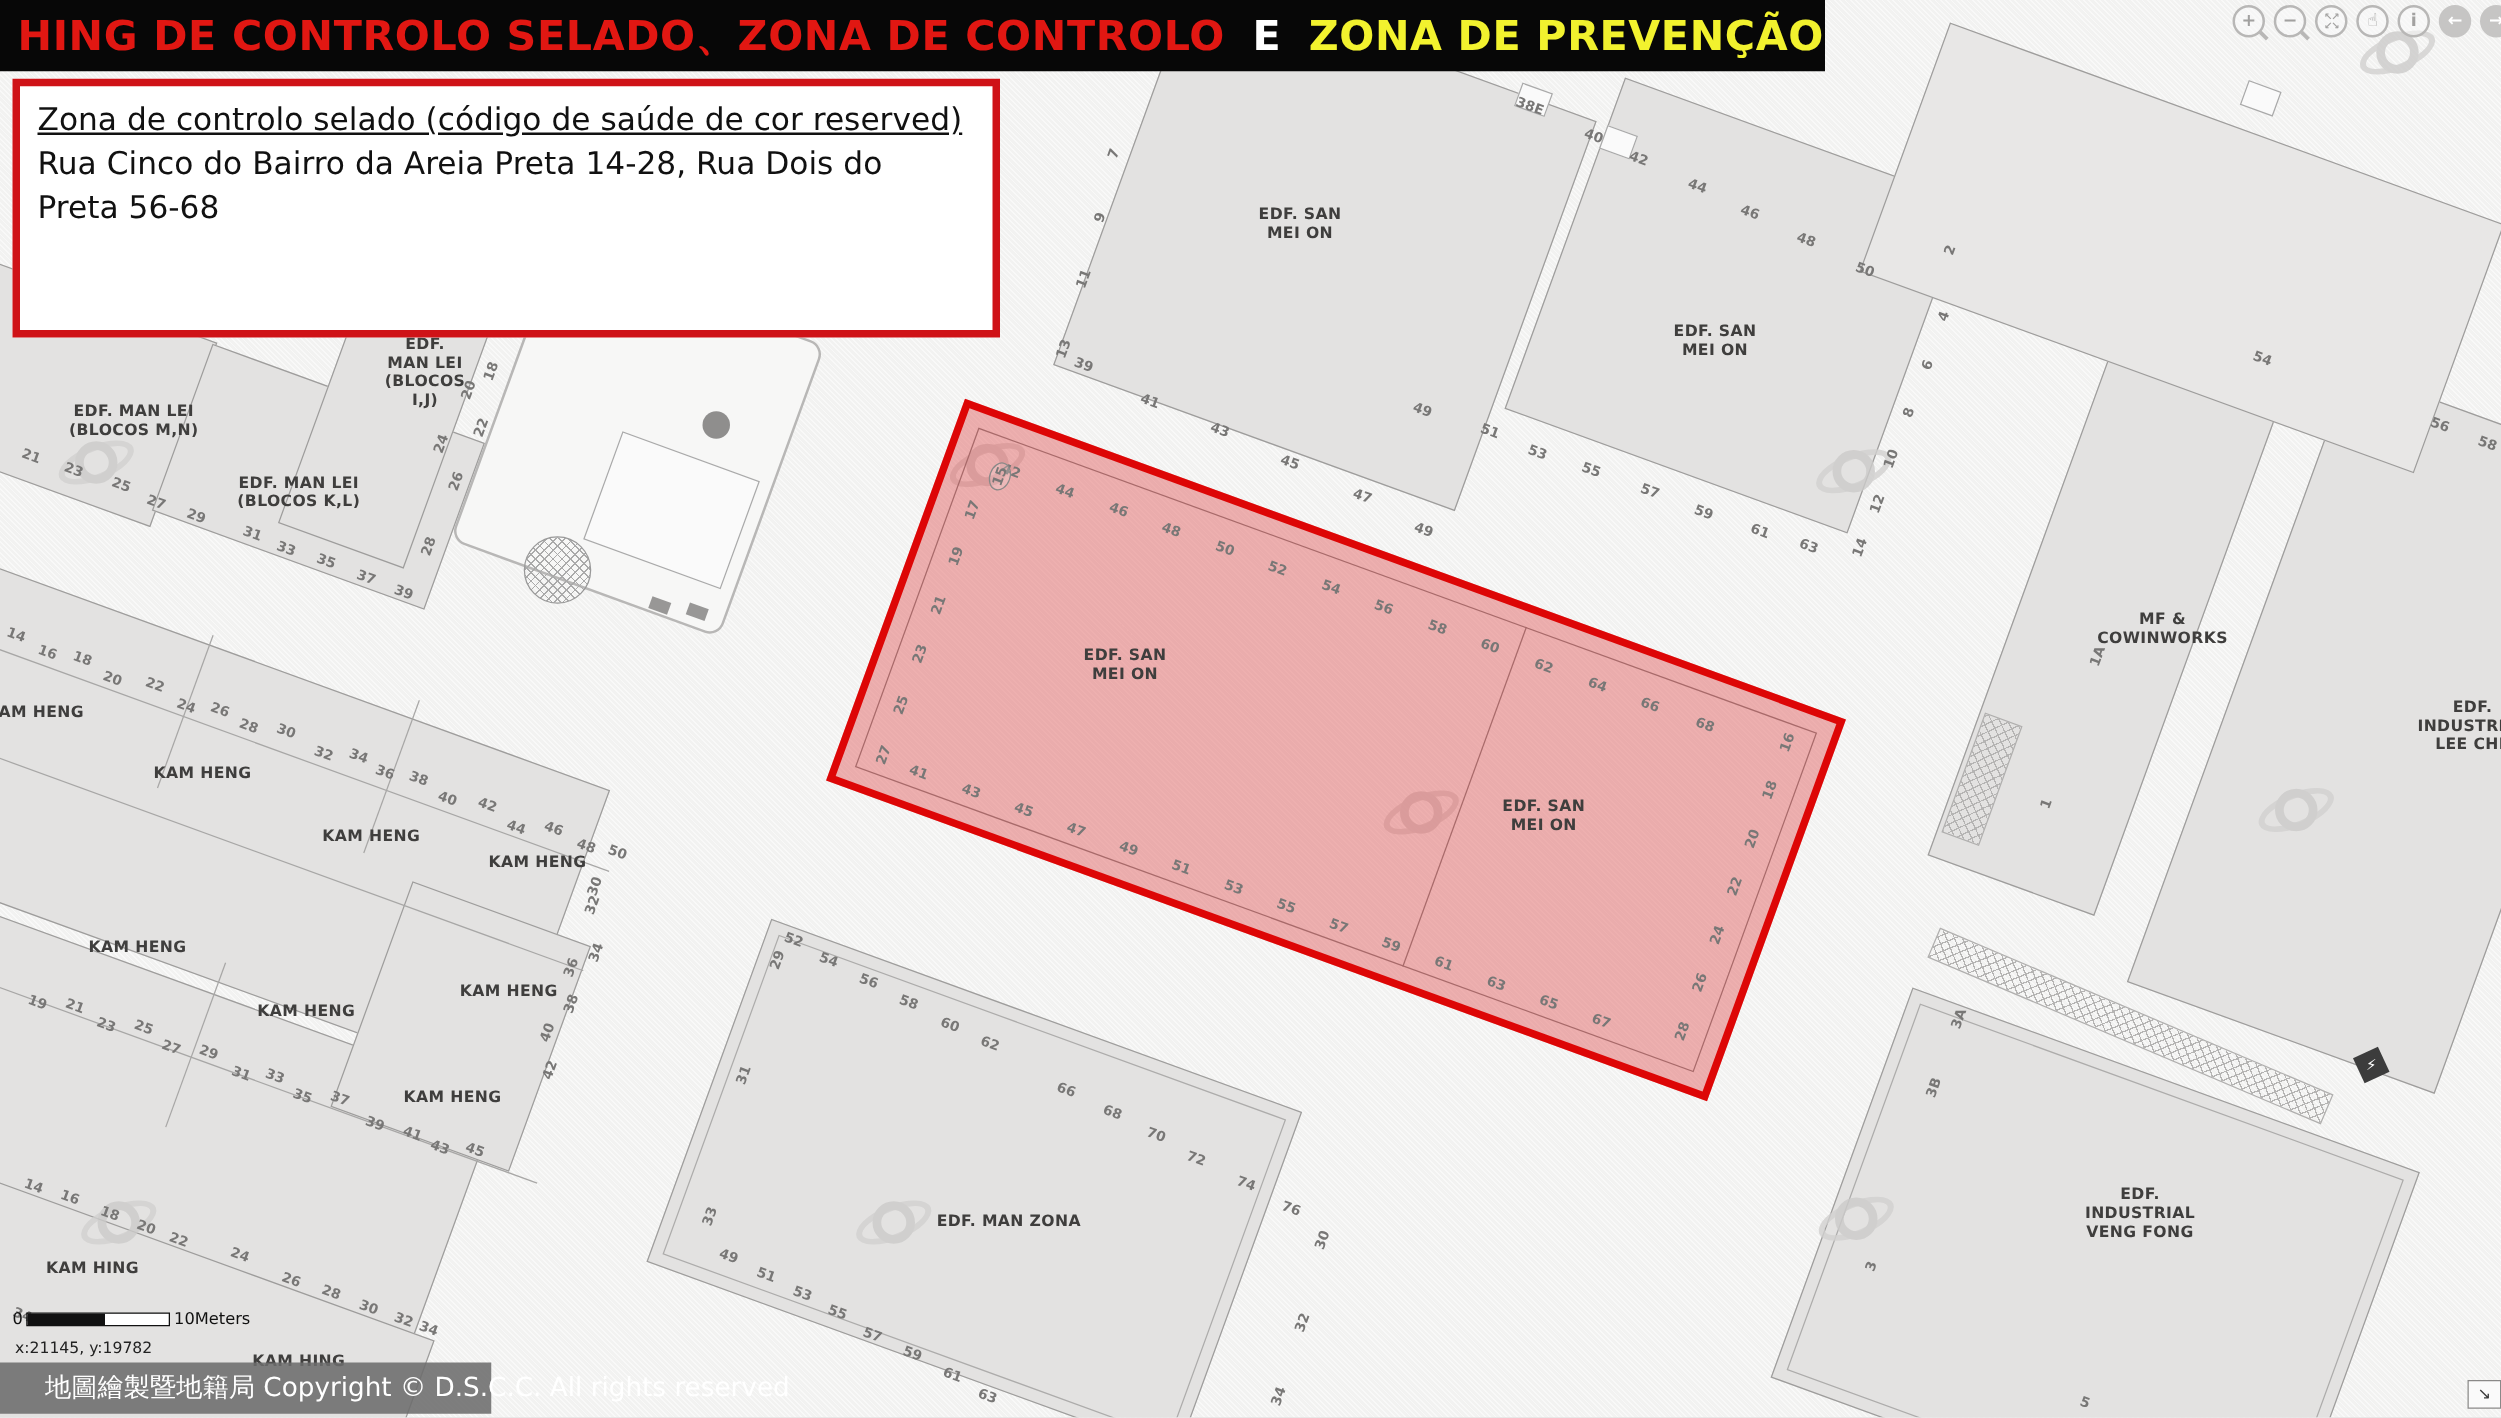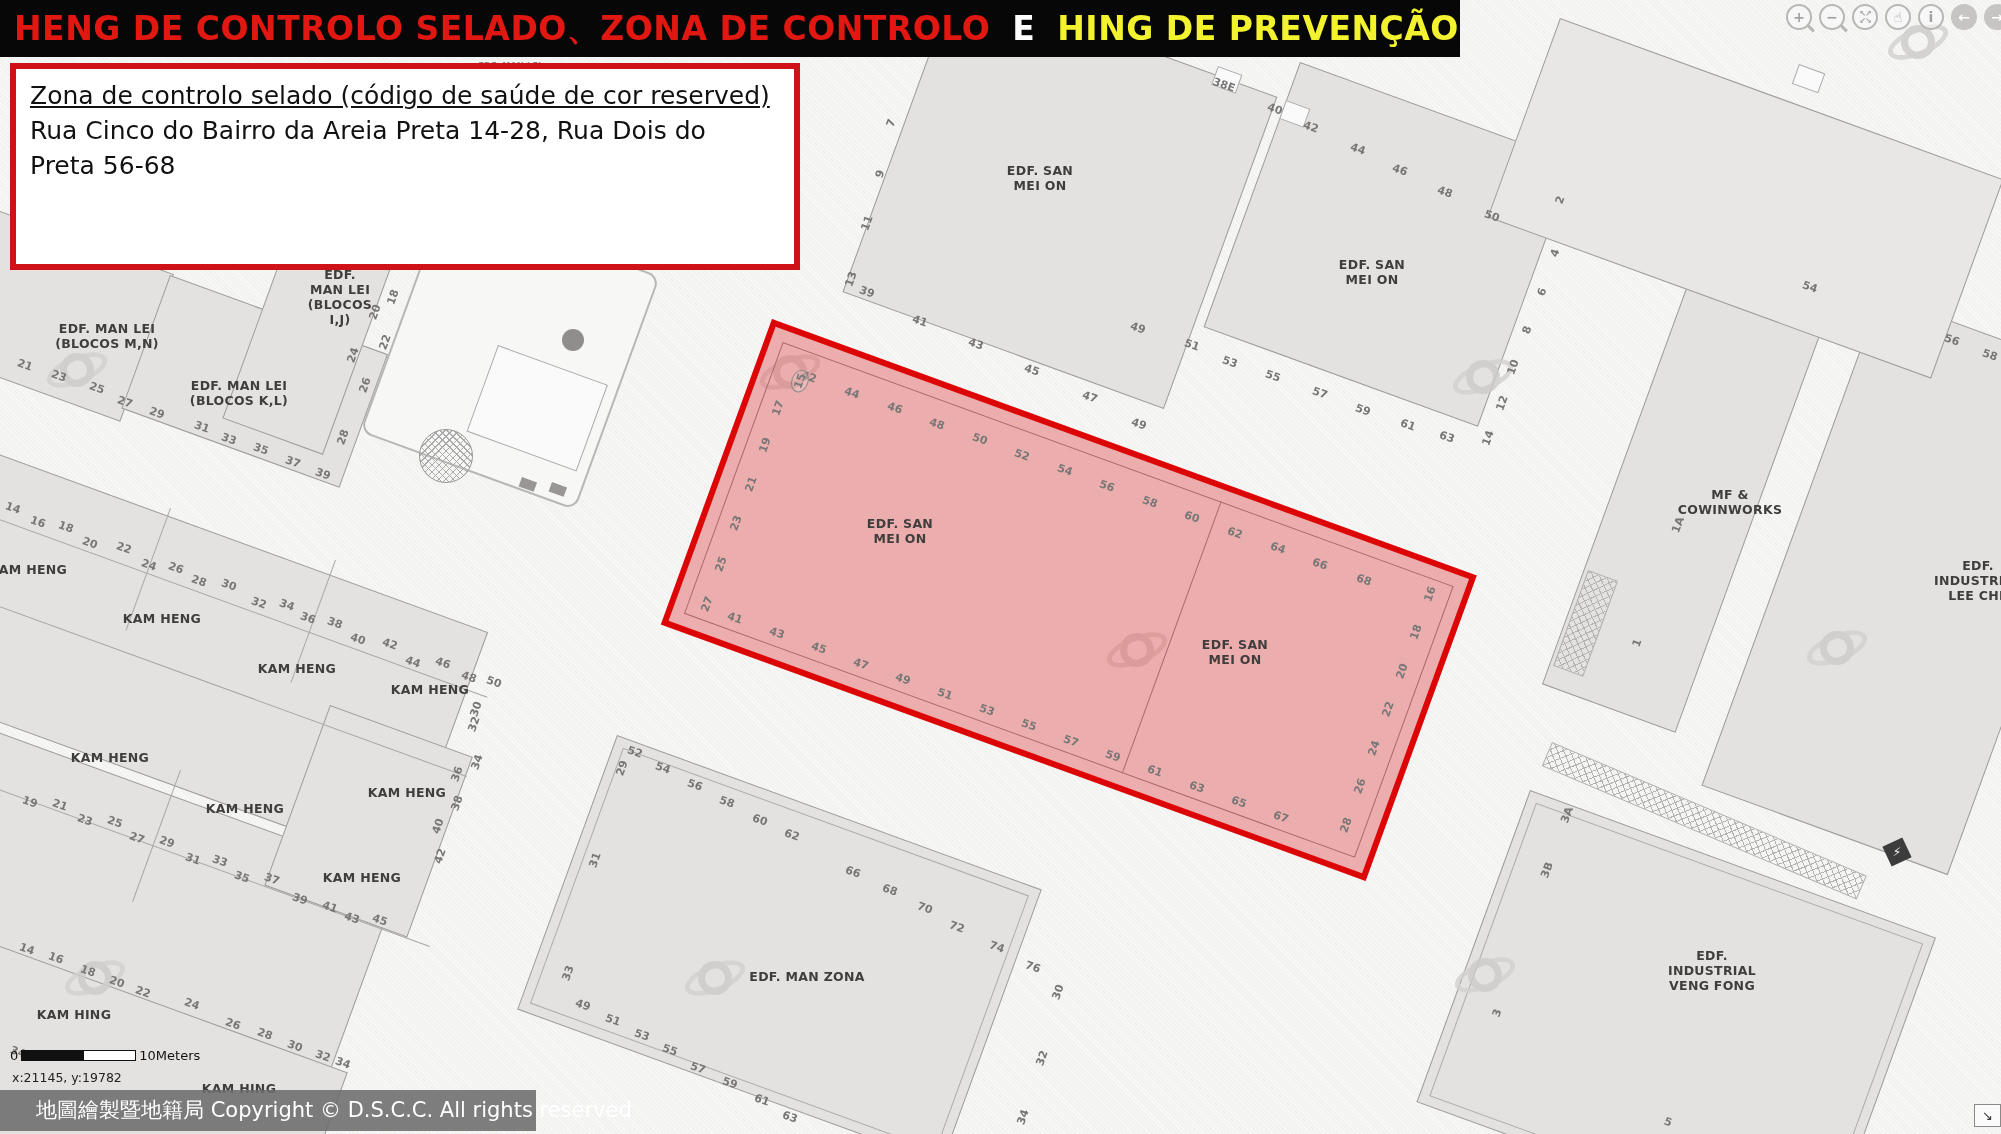--- a/index.html
+++ b/index.html
@@ -63,21 +63,21 @@
       display:flex;align-items:center;justify-content:center;position:relative;cursor:pointer;}
   .icon.mag::after{content:"";position:absolute;width:8px;height:3px;background:#b8b7b6;
       right:-5px;bottom:-2px;transform:rotate(45deg);}
   .icon.filled{background:#c6c5c4;border-color:#c6c5c4;color:#fff;}
   .icon .wrap4{width:16px;font-size:8px;line-height:7px;letter-spacing:-1px;word-break:break-all;display:block;text-align:center;}
   #scalebar{position:absolute;left:10px;top:1048px;z-index:11;display:flex;align-items:center;
       font-size:13px;color:#111;}
   #scalebar .bar{width:113px;height:9px;border:1px solid #111;margin:0 3px;
       background:linear-gradient(to right,#111 0 55%,#fff 55% 100%);}
   #coords{position:absolute;left:12px;top:1070px;z-index:11;font-size:12.5px;color:#222;}
-  #copyright{position:absolute;left:0;top:1090px;width:536px;height:41px;z-index:12;
+  #copyright{position:absolute;left:0;top:1090px;width:393px;height:41px;z-index:12;
       background:rgba(108,108,108,.88);color:#fff;font-size:21px;line-height:41px;
       padding-left:36px;box-sizing:border-box;white-space:nowrap;}
   #overview-btn{position:absolute;left:1974px;top:1104px;width:25px;height:21px;z-index:12;
       background:#fafafa;border:1px solid #8a8988;color:#3a3a3a;font-size:13px;
       display:flex;align-items:center;justify-content:center;cursor:pointer;}
   .diamond{position:absolute;left:1886px;top:841px;width:22px;height:22px;background:#3c3c3c;
       transform:rotate(65deg);z-index:3;display:flex;align-items:center;justify-content:center;}
   .diamond span{color:#fff;font-size:12px;transform:rotate(-65deg);}
 </style>
 </head>
@@ -385,23 +385,23 @@
         <div class="bldg" style="left: 1712px; top: 970px;">EDF.
 INDUSTRIAL
 VENG FONG</div>
         <div class="bldg" style="left: 1978px; top: 580px;">EDF.
 INDUSTRIAL
 LEE CHE</div>
       </div>
   </div>
 
   <div id="titlebar">
-    <span class="t-red">HENG DE CONTROLO SELADO、ZONA DE CONTROLO</span>
+    <span class="t-red">HING DE CONTROLO SELADO、ZONA DE CONTROLO</span>
     <span class="t-white">E</span>
-    <span class="t-yellow">HING DE PREVENÇÃO</span>
+    <span class="t-yellow">ZONA DE PREVENÇÃO</span>
   </div>
 
   <div id="infobox">
     <div class="heading">Zona de controlo selado (código de saúde de cor reserved)</div>
     <div>Rua Cinco do Bairro da Areia Preta 14-28, Rua Dois do</div>
     <div>Preta 56-68</div>
   </div>
 
   <div id="toolbar">
       <div class="icon mag">+</div>

